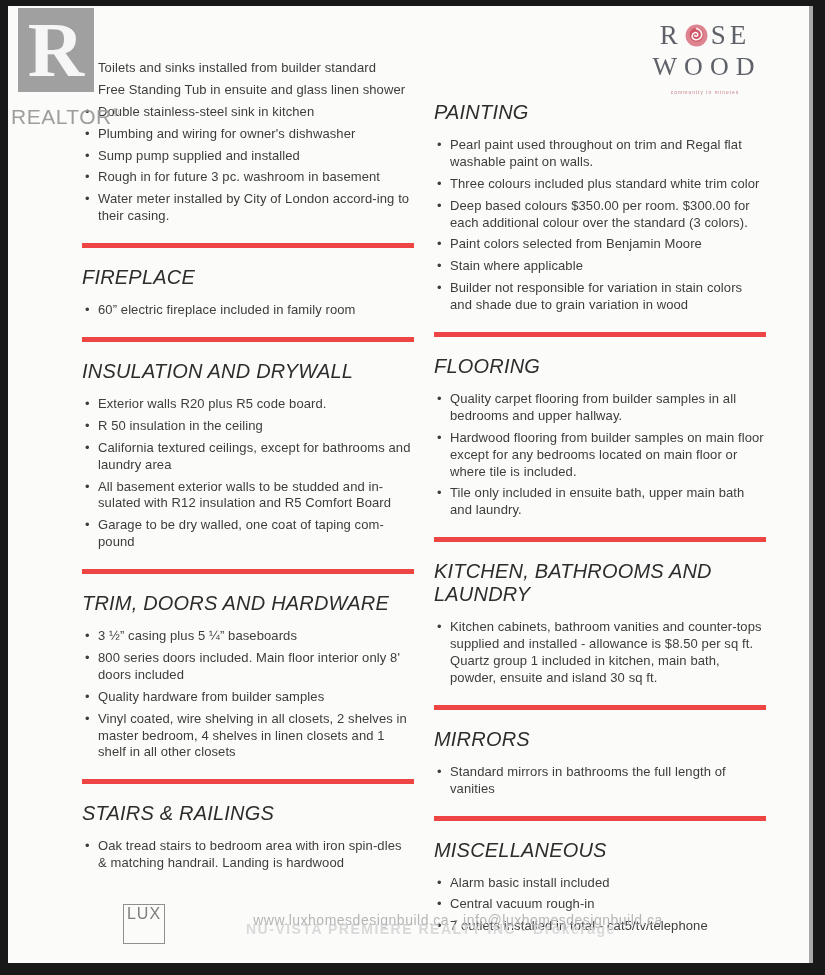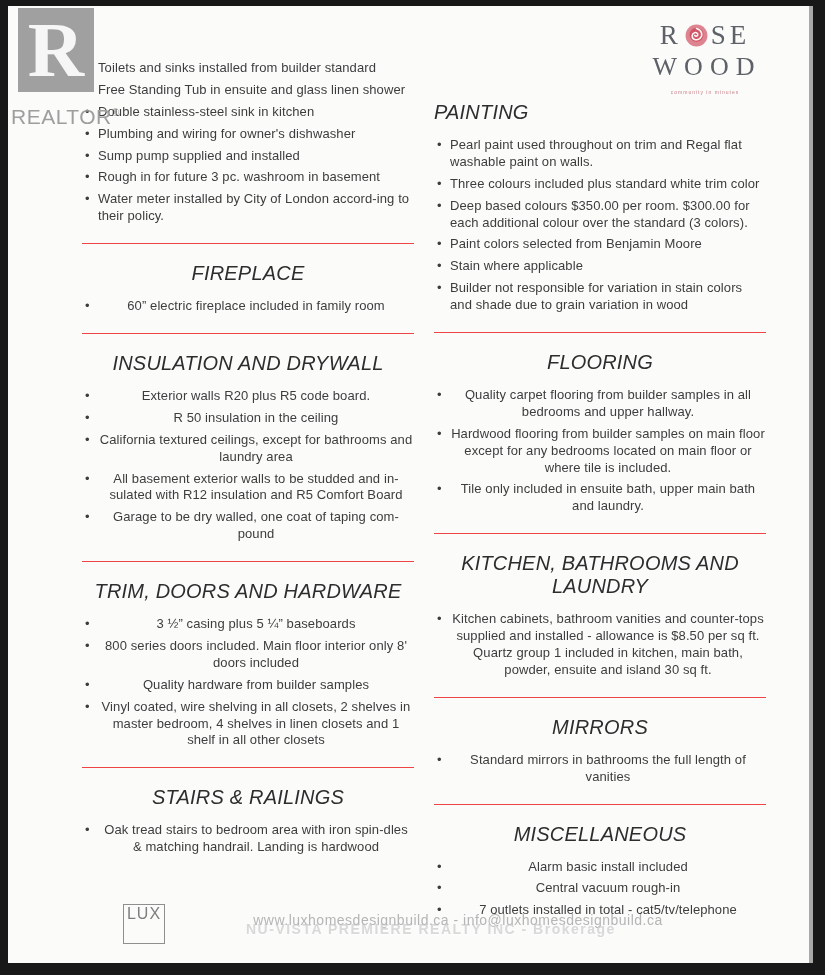--- a/index.html
+++ b/index.html
@@ -31,21 +31,21 @@
   .realtor-word sup{font-size:10px;}
   
   .columns{
     position:absolute;left:74px;top:0;right:10px;
     display:flex;gap:20px;align-items:flex-start;
   }
   .col{width:332px;flex:0 0 332px;}
   .col-left{margin-top:54px;}
   .col-right{margin-top:10px;}
   .sec{padding:16px 0 18px;}
-  .sec + .sec{border-top:1px solid #ef4444;text-align:center;}
+  .sec + .sec{border-top:5px solid #ef4444;}
   .sec.sec-first{padding-top:0;}
   .sec h2{
     margin:2px 0 13px;
     font-size:20px;font-weight:normal;font-style:italic;
     color:#2d2d2d;letter-spacing:.2px;line-height:1.15;
   }
   ul.bullets{list-style:none;margin:0;padding:0;}
   ul.bullets li{
     position:relative;padding-left:16px;margin-bottom:5px;
     font-size:13px;line-height:1.3;color:#3d3d3d;letter-spacing:.1px;
@@ -106,21 +106,21 @@
     <div class="col col-left">
       <section class="sec sec-first">
         <ul class="bullets">
 
         <li>Toilets and sinks installed from builder standard</li>
             <li>Free Standing Tub in ensuite and glass linen shower</li>
             <li>Double stainless-steel sink in kitchen</li>
             <li>Plumbing and wiring for owner's dishwasher</li>
             <li>Sump pump supplied and installed</li>
             <li>Rough in for future 3 pc. washroom in basement</li>
-            <li>Water meter installed by City of London accord-ing to their policy.</li>
+            <li>Water meter installed by City of London accord-ing to their casing.</li>
           </ul>
       </section>
       <section class="sec">
         <h2>FIREPLACE</h2>
         <ul class="bullets">
 
         <li>60” electric fireplace included in family room</li>
           </ul>
       </section>
       <section class="sec">

